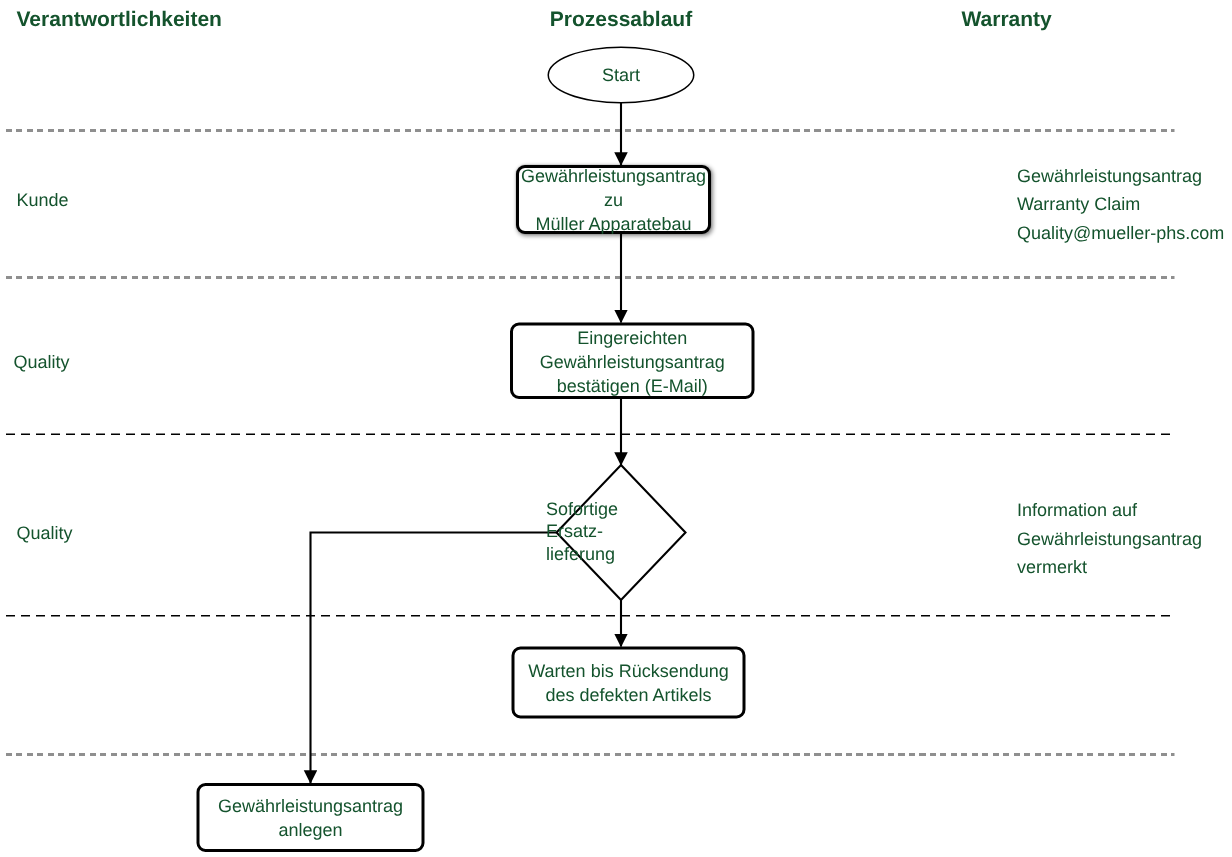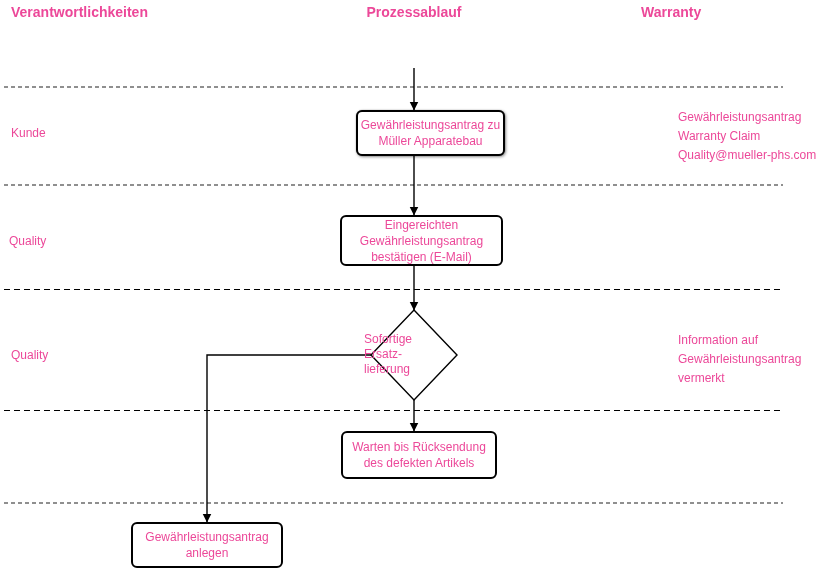--- a/index.html
+++ b/index.html
@@ -1,18 +1,18 @@
 <!DOCTYPE html>
 <html><head>
 <meta charset="utf-8">
 <style>
   html,body{margin:0;padding:0;background:#fff;}
   .canvas{
     position:relative;width:821px;height:571px;background:#fff;overflow:hidden;
-    font-family:"Liberation Sans", sans-serif;color:#ec4899;
+    font-family:"Liberation Sans", sans-serif;color:#14532d;
   }
   .hdr{position:absolute;top:4px;font-size:14px;font-weight:bold;white-space:nowrap;}
   .hdr.center{left:414px;transform:translateX(-50%);}
 
   .divider{position:absolute;left:4px;width:779px;}
   .divider.gray{height:2px;background:repeating-linear-gradient(90deg,#8f8f8f 0 4px,transparent 4px 7px);}
   .divider.black{height:1px;background:repeating-linear-gradient(90deg,#000 0 6px,transparent 6px 10px);}
 
   .connectors{position:absolute;left:0;top:0;}
 
@@ -54,22 +54,23 @@
       </marker>
     </defs>
     <path d="M414,68 V110" stroke="#000" stroke-width="1.4" fill="none" marker-end="url(#arrow)"></path>
     <path d="M414,156 V215" stroke="#000" stroke-width="1.4" fill="none" marker-end="url(#arrow)"></path>
     <path d="M414,266 V310" stroke="#000" stroke-width="1.4" fill="none" marker-end="url(#arrow)"></path>
     <path d="M414,400 V431" stroke="#000" stroke-width="1.4" fill="none" marker-end="url(#arrow)"></path>
     <path d="M371,355 H207 V522" stroke="#000" stroke-width="1.4" fill="none" marker-end="url(#arrow)"></path>
     <polygon points="414,310 457,355 414,400 371,355" fill="#fff" stroke="#000" stroke-width="1.4"></polygon>
   </svg>
 
+  <div class="node ellipse" style="left:365px;top:31px;width:98px;height:38px">Start</div>
 
-  <div class="node box shadow" style="left:356px;top:110px;width:149px;height:46px">Gewährleistungsantrag zu
+  <div class="node box shadow" style="left:344px;top:110px;width:130px;height:46px">Gewährleistungsantrag zu
 Müller Apparatebau</div>
 
   <div class="node box" style="left:340px;top:215px;width:163px;height:51px">Eingereichten
 Gewährleistungsantrag
 bestätigen (E-Mail)</div>
 
   <div class="diamond-label">Sofortige
 Ersatz-
 lieferung</div>
 

